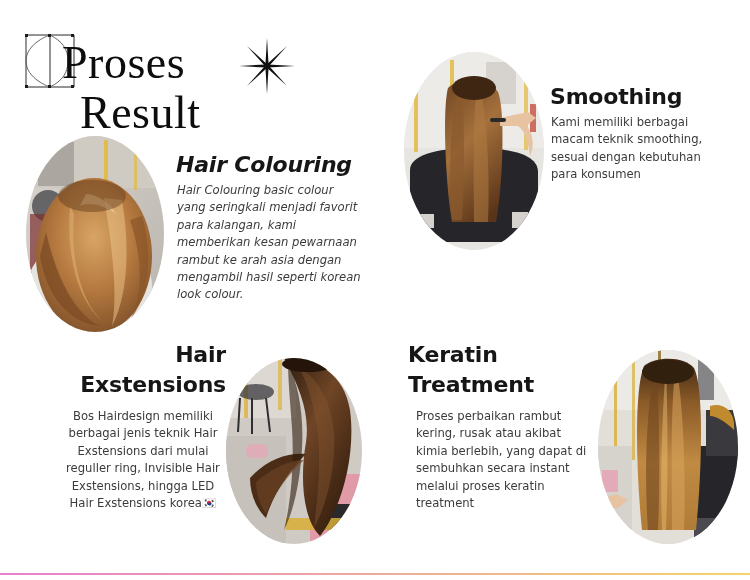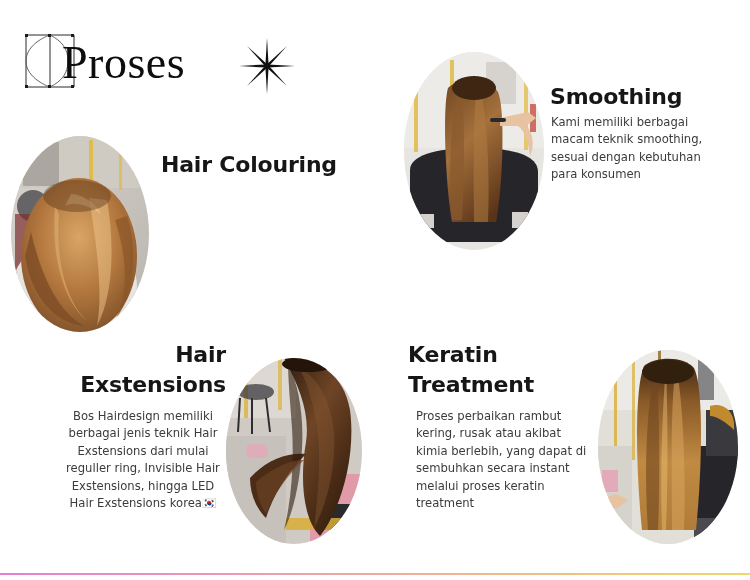--- a/index.html
+++ b/index.html
@@ -75,21 +75,21 @@
 
   
   .photo {
     position: absolute;
     border-radius: 50% / 50%;
     overflow: hidden;
   }
   .photo > svg { display: block; width: 100%; height: 100%; }
 
   
-  #sec-colouring { left: 1px; top: 130px; width: 360px; height: 220px; }
+  #sec-colouring { left: 16px; top: 130px; width: 360px; height: 220px; font-style: italic; }
   #sec-colouring .photo { left: 10px; top: 6px; width: 138px; height: 196px; }
   #sec-colouring .heading { position: absolute; left: 160px; top: 22px; font-size: 22px; line-height: 26px; }
   #sec-colouring .body-text { position: absolute; left: 161px; top: 52px; width: 186px; }
 
   
   #sec-smoothing { left: 398px; top: 46px; width: 352px; height: 220px; }
   #sec-smoothing .photo { left: 6px; top: 6px; width: 140px; height: 198px; }
   #sec-smoothing .heading { position: absolute; left: 152px; top: 38px; font-size: 22px; line-height: 26px; }
   #sec-smoothing .body-text { position: absolute; left: 153px; top: 68px; width: 172px; }
 
@@ -130,20 +130,21 @@
         <rect x="24" y="1" width="3" height="3" fill="#1a1a1a"></rect>
         <rect x="47" y="1" width="3" height="3" fill="#1a1a1a"></rect>
         <rect x="1" y="52" width="3" height="3" fill="#1a1a1a"></rect>
         <rect x="24" y="52" width="3" height="3" fill="#1a1a1a"></rect>
         <rect x="47" y="52" width="3" height="3" fill="#1a1a1a"></rect>
       </svg>
     </span>
 
     <div class="title-block">
       <div class="title-line">Proses</div>
+      <div class="title-line second">Result</div>
     </div>
 
     <span class="sparkle">
       <svg viewBox="0 0 58 58" xmlns="http://www.w3.org/2000/svg">
         <g fill="#111111">
           <polygon points="29,1 30.6,28 29,31 27.4,28"></polygon>
           <polygon points="29,57 30.6,30 29,27 27.4,30"></polygon>
           <polygon points="1,29 28,30.6 31,29 28,27.4"></polygon>
           <polygon points="57,29 30,30.6 27,29 30,27.4"></polygon>
           <polygon points="9,9 29.4,27.4 30.6,30.6 27.4,29.4"></polygon>
@@ -180,20 +181,21 @@
         <ellipse cx="68" cy="120" rx="58" ry="78" fill="url(#cw-hair)"></ellipse>
         <path d="M20 96 C30 140 48 178 74 190 C44 188 20 160 14 120 Z" fill="#7e4c25" opacity="0.8"></path>
         <path d="M44 70 C40 120 52 168 80 188 C58 172 44 130 48 78 Z" fill="#e0b273" opacity="0.55"></path>
         <path d="M78 62 C86 110 92 158 86 190 C102 160 104 110 96 64 Z" fill="#efc88c" opacity="0.5"></path>
         <path d="M104 84 C116 120 118 158 104 184 C122 162 128 118 116 80 Z" fill="#8a5528" opacity="0.7"></path>
         <path d="M60 58 C70 58 84 66 90 78 C76 68 62 66 54 70 Z" fill="#f3d09a" opacity="0.6"></path>
         <ellipse cx="66" cy="60" rx="34" ry="16" fill="#5d3a1c" opacity="0.45"></ellipse>
       </svg>
     </div>
     <div class="heading">Hair Colouring</div>
+    <div class="body-text">Hair Colouring basic colour yang seringkali menjadi favorit para kalangan, kami memberikan kesan pewarnaan rambut ke arah asia dengan mengambil hasil seperti korean look colour.</div>
   </div>
 
   <div class="section" id="sec-extensions">
     <div class="photo">
       <svg viewBox="0 0 136 186" preserveAspectRatio="xMidYMid slice" xmlns="http://www.w3.org/2000/svg">
         <defs>
           <linearGradient id="ex-hair" x1="0.2" y1="0" x2="0.9" y2="1">
             <stop offset="0" stop-color="#3a2414"></stop>
             <stop offset="0.35" stop-color="#6f4526"></stop>
             <stop offset="0.7" stop-color="#4a2c16"></stop>

